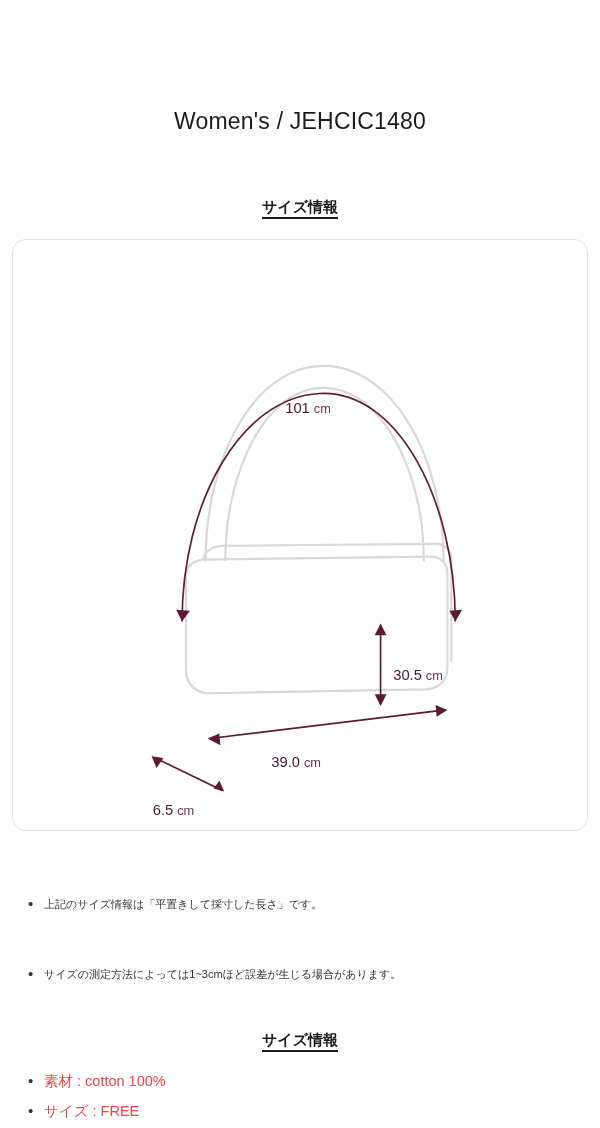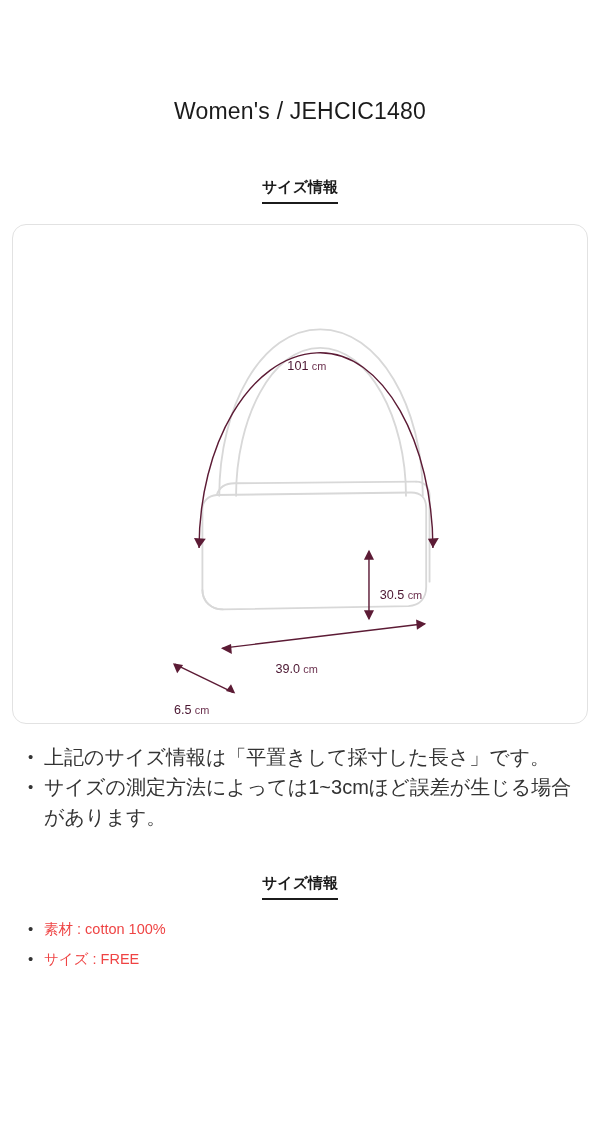--- a/index.html
+++ b/index.html
@@ -19,62 +19,62 @@
     width: 600px;
     margin: 0 auto;
     padding: 0 8px;
   }
   .product-title {
     text-align: center;
     font-size: 23px;
     font-weight: 400;
     color: #1b1b1b;
     letter-spacing: 0.2px;
-    margin: 0;
+    margin: 10px;
     padding-top: 98px;
     line-height: 1.2;
   }
   .section-heading {
     text-align: center;
     font-size: 15px;
     font-weight: 700;
     color: #1b1b1b;
     margin: 0;
     padding-top: 52px;
   }
   .section-heading span {
     display: inline-block;
     border-bottom: 2px solid #1b1b1b;
-    padding-bottom: 5px;
   }
   .diagram-card {
     margin: 20px 4px 0 4px;
     border: 1px solid #e2e2e2;
     border-radius: 14px;
-    height: 500px;
+    height: 592px;
     position: relative;
     overflow: hidden;
     background: #fff;
   }
   .diagram-card svg {
     display: block;
     width: 100%;
     height: 100%;
   }
   .notes {
     list-style: none;
     margin: 0;
     padding: 18px 14px 0 14px;
   }
   .notes li {
     position: relative;
     padding-left: 22px;
-    font-size: 20px;
+    font-size: 11px;
     line-height: 30px;
     color: #333333;
+    margin-top: 40px;
   }
   .notes li::before {
     content: "•";
     position: absolute;
     left: 6px;
     top: 0;
     color: #333333;
     font-size: 15px;
   }
   .spec-heading {

